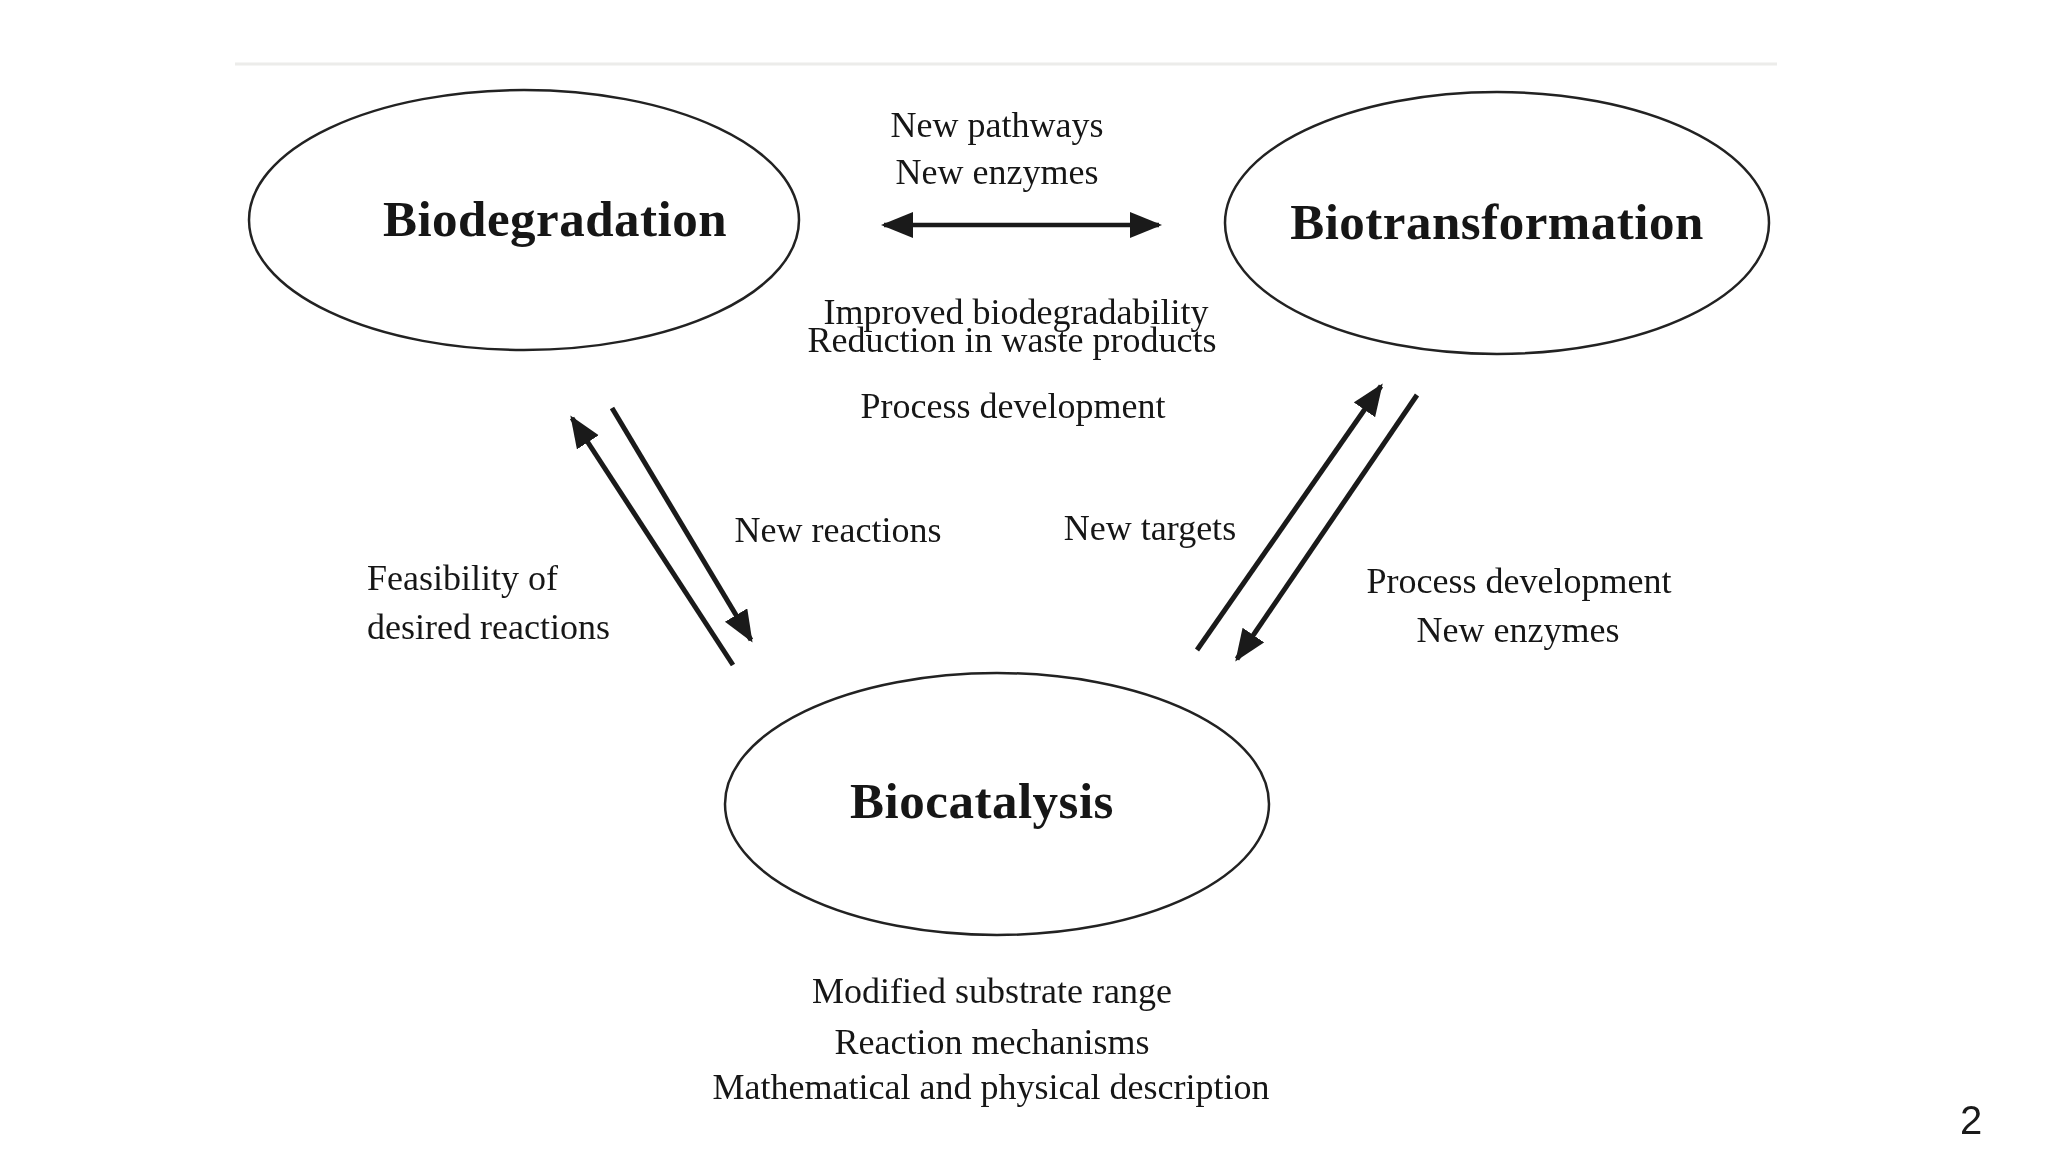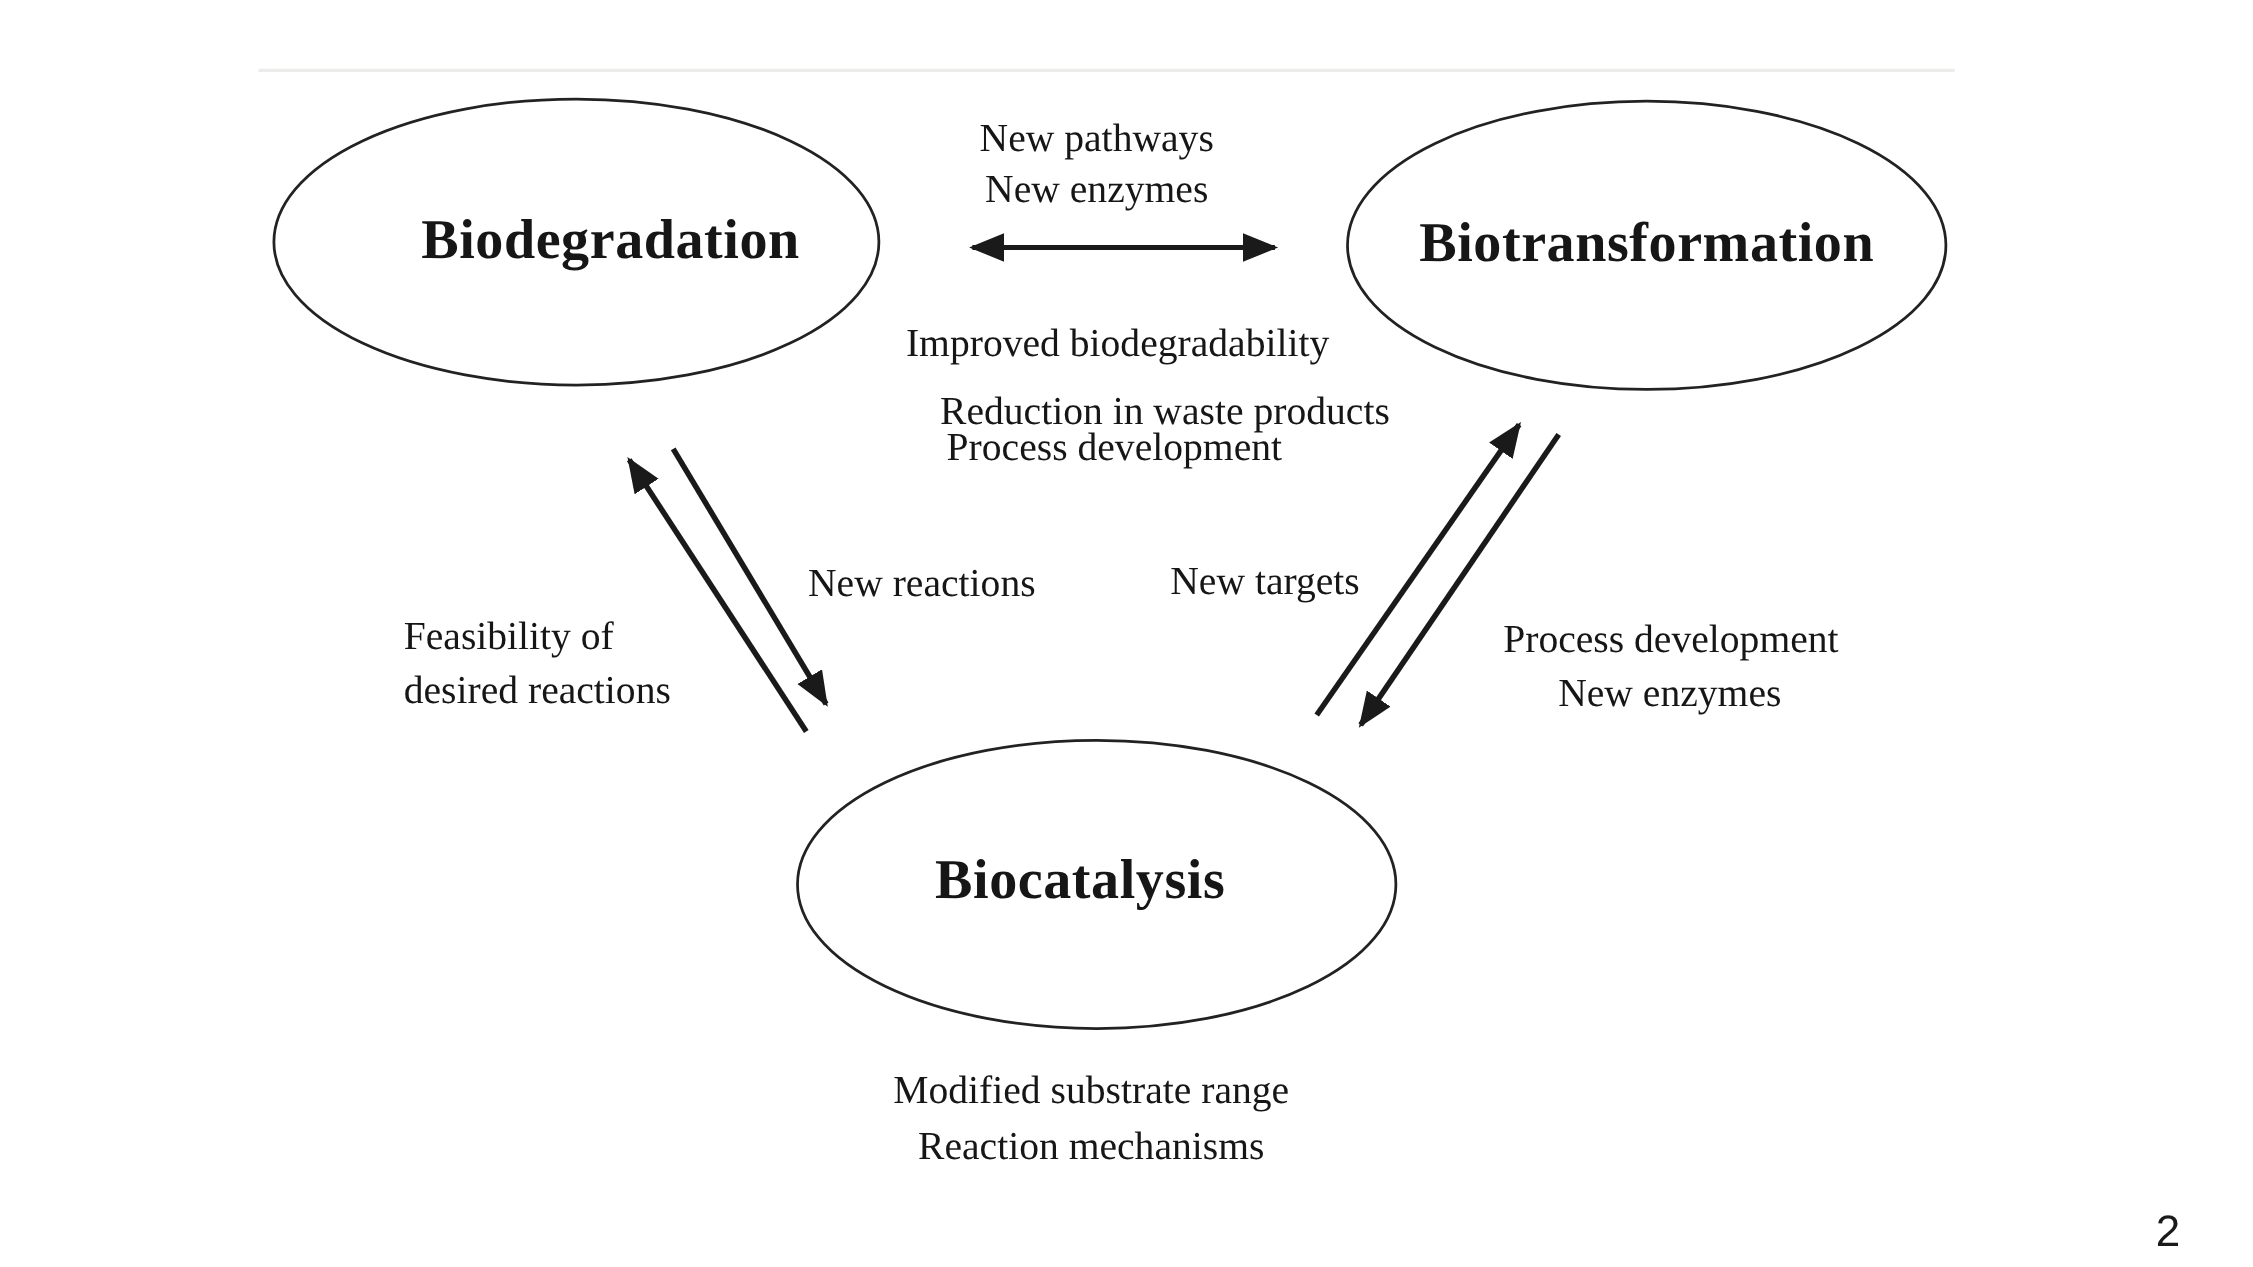--- a/index.html
+++ b/index.html
@@ -71,29 +71,30 @@
   </svg>
 
   <div class="t node-label" style="left:524px; top:219px;margin-left:31px;">Biodegradation</div>
   <div class="t node-label" style="left:1497px; top:222px;">Biotransformation</div>
   <div class="t node-label" style="left:982px; top:801px;">Biocatalysis</div>
 
   <div class="t" style="left:997px; top:125px;">New pathways</div>
   <div class="t" style="left:997px; top:172px;">New enzymes</div>
 
   <div class="t" style="left:1016px; top:312px;">Improved biodegradability</div>
-  <div class="t" style="left:1012px; top:373px;margin-left:47px;">Reduction in waste products</div>
+  <div class="t" style="left:1012px; top:340px;">Reduction in waste products</div>
   <div class="t" style="left:1013px; top:406px;">Process development</div>
 
   <div class="t" style="left:838px; top:530px;">New reactions</div>
   <div class="t t-left" style="left:367px; top:578px;text-align:right;">Feasibility of</div>
   <div class="t t-left" style="left:367px; top:627px;">desired reactions</div>
 
   <div class="t" style="left:1150px; top:528px;">New targets</div>
   <div class="t" style="left:1519px; top:581px;">Process development</div>
   <div class="t" style="left:1518px; top:630px;">New enzymes</div>
 
   <div class="t" style="left:992px; top:991px;">Modified substrate range</div>
   <div class="t" style="left:992px; top:1042px;">Reaction mechanisms</div>
+  <div class="t" style="left:991px; top:1087px;">Mathematical and physical description</div>
 
   <div class="t page-num" style="left:1971px; top:1120px;">2</div>
 
 </div>
 
 </body></html>

